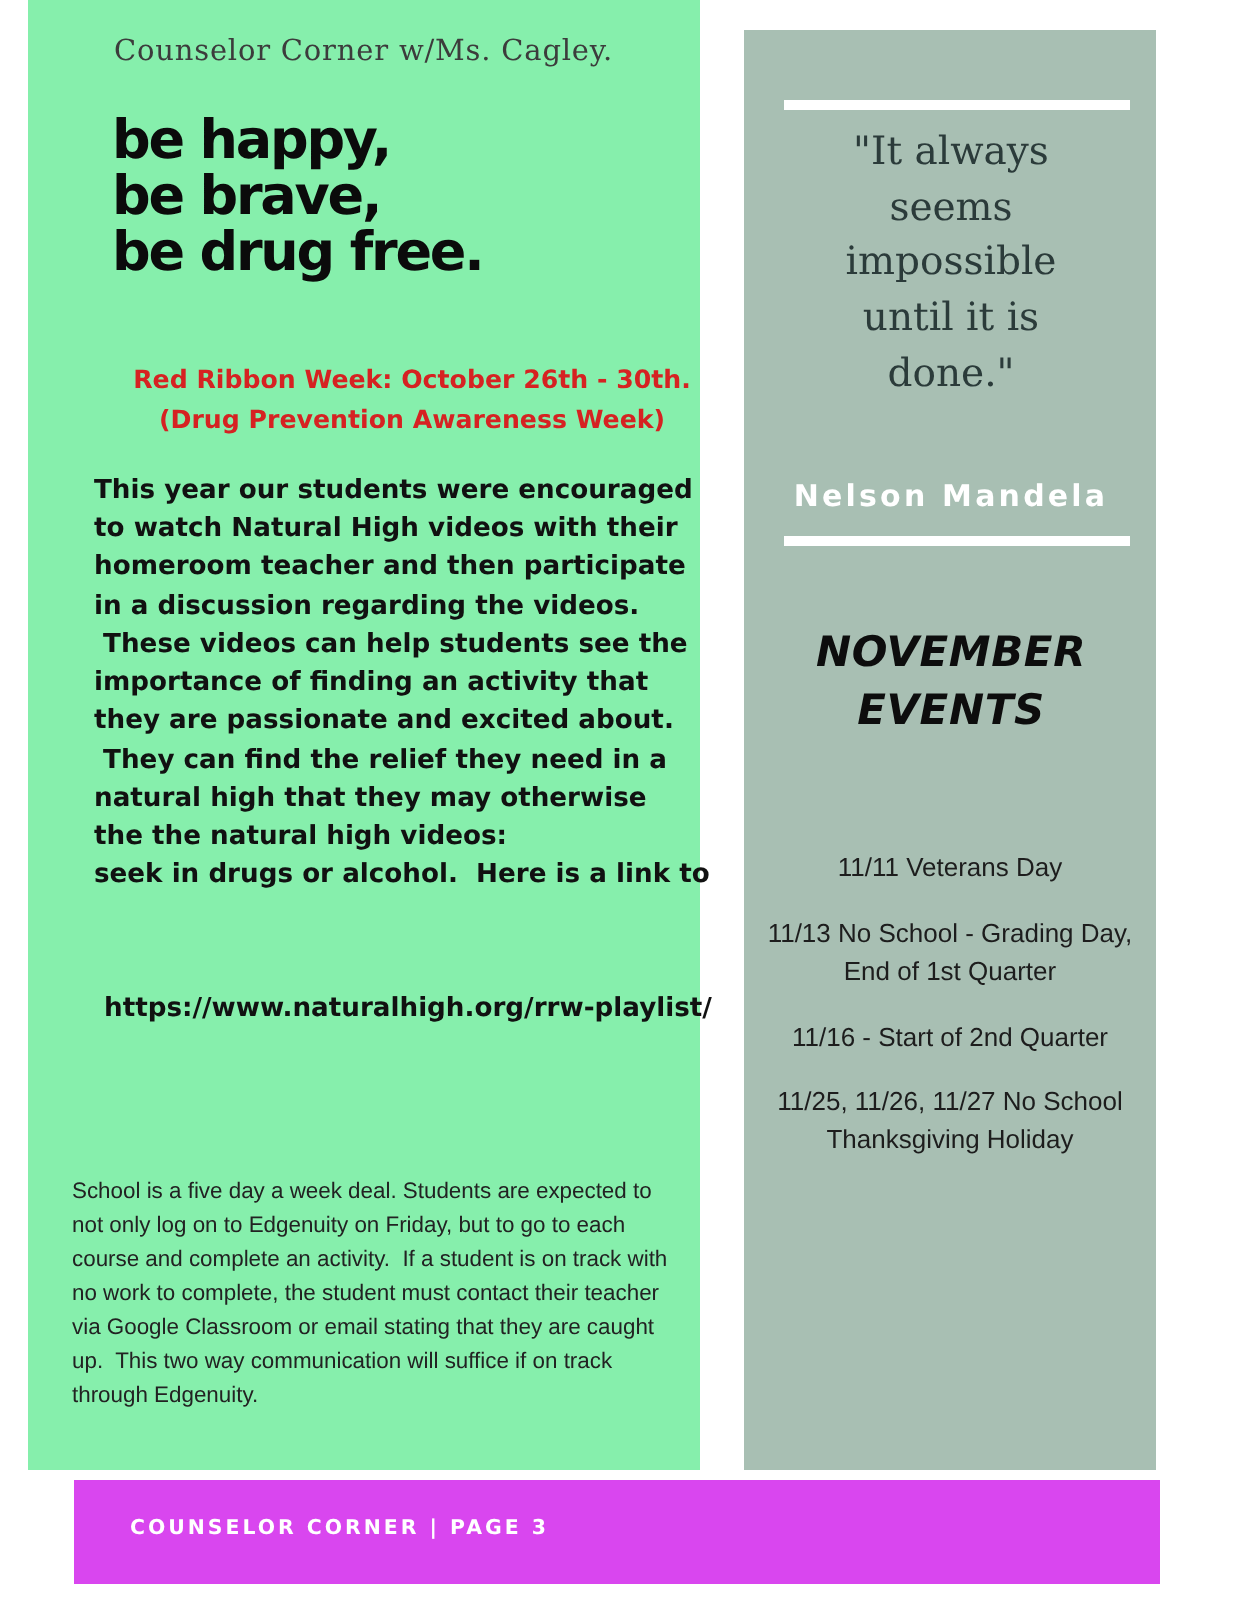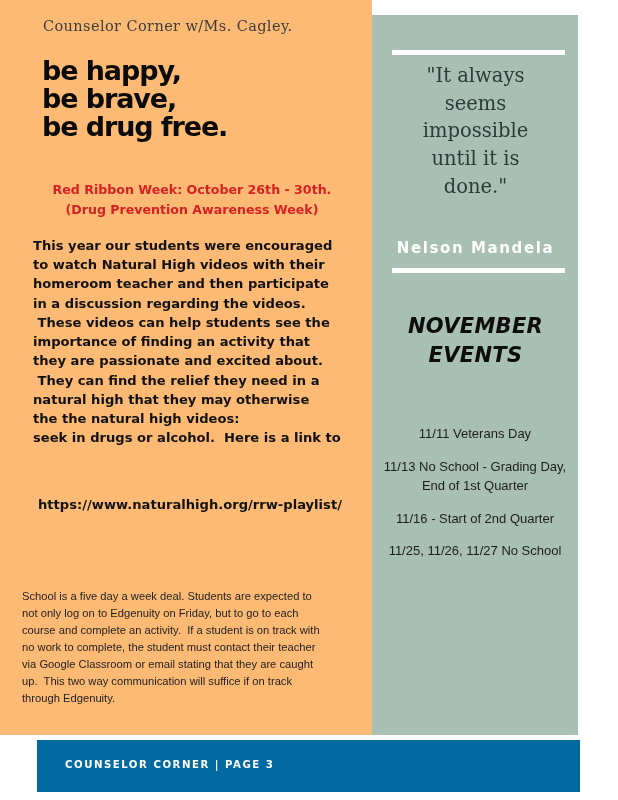--- a/index.html
+++ b/index.html
@@ -21,25 +21,25 @@
     left: 372px;
     top: 15px;
     width: 206px;
     height: 720px;
     background: #a8bfb3;
   }
 
   
   #left-column {
     position: absolute;
-    left: 0;
+    left: 14px;
     top: 0;
-    width: 372px;
+    width: 336px;
     height: 735px;
-    background: #fdba74;
+    background: #86efac;
   }
 
   #kicker {
     position: absolute;
     left: 43px;
     top: 18px;
     font-family: "DejaVu Serif", serif;
     font-size: 14.5px;
     color: #3c3c3c;
     letter-spacing: 0.4px;
@@ -192,21 +192,21 @@
   .event-item { margin-bottom: 14px; }
   .event-item .ev-line { display: block; }
 
   
   #footer-bar {
     position: absolute;
     left: 37px;
     top: 740px;
     width: 543px;
     height: 52px;
-    background: #0369a1;
+    background: #d946ef;
   }
   #footer-text {
     position: absolute;
     left: 28px;
     top: 19px;
     font-family: "DejaVu Sans", sans-serif;
     font-weight: bold;
     font-size: 10.2px;
     letter-spacing: 1.5px;
     color: #ffffff;
@@ -287,18 +287,19 @@
   </div>
   <div class="event-item">
     <span class="ev-line">11/13  No School - Grading Day,</span>
     <span class="ev-line">End of 1st Quarter</span>
   </div>
   <div class="event-item">
     <span class="ev-line">11/16  - Start of 2nd Quarter</span>
   </div>
   <div class="event-item">
     <span class="ev-line">11/25, 11/26, 11/27 No School</span>
+    <span class="ev-line">Thanksgiving Holiday</span>
   </div>
 </div>
 
 <div id="footer-bar">
   <div id="footer-text">COUNSELOR CORNER | PAGE 3</div>
 </div>
 
 </body></html>

